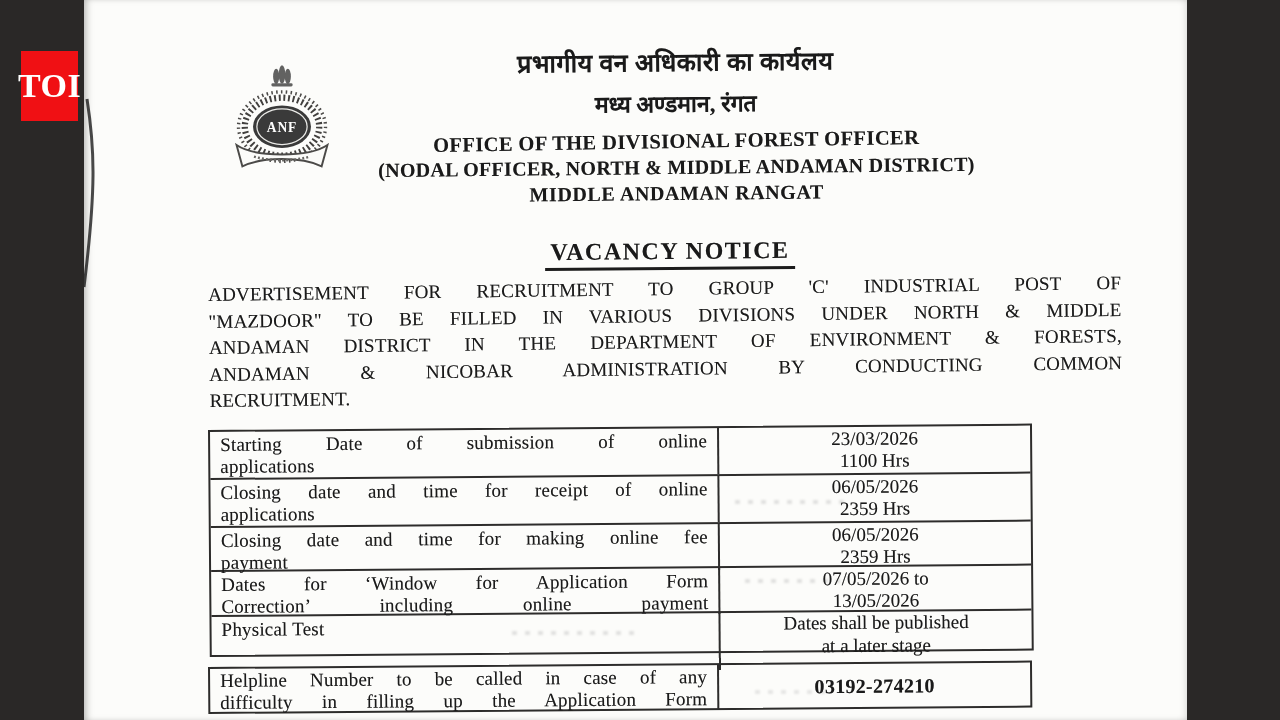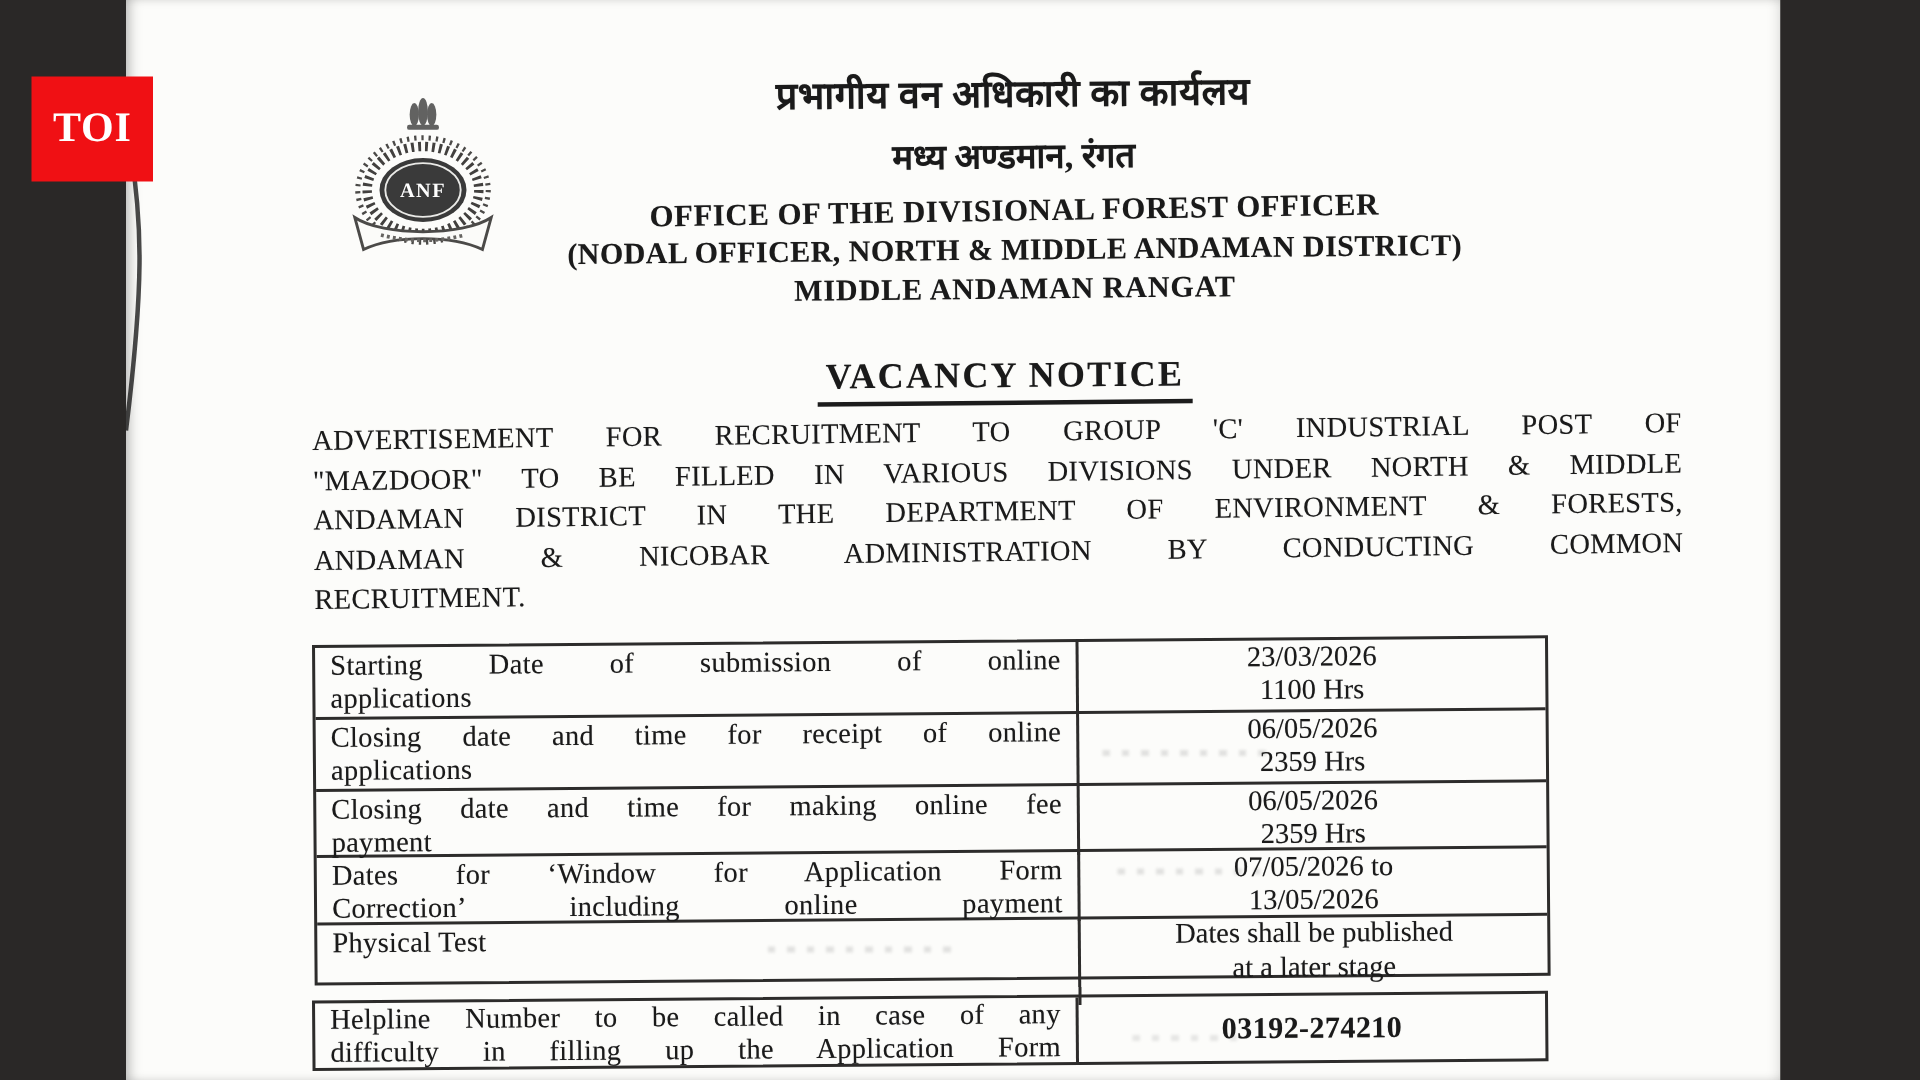--- a/index.html
+++ b/index.html
@@ -10,24 +10,24 @@
   }
   .stage{position:relative;width:1280px;height:720px;}
 
   
   .bar{position:absolute;top:0;height:720px;background:#2a2827;z-index:4;}
   .bar.left{left:0;width:84px;}
   .bar.right{left:1187px;width:93px;}
 
   
   .toi{
-    position:absolute;left:21px;top:51px;width:81px;height:70px;
+    position:absolute;left:21px;top:51px;width:57px;height:70px;
     background:#f01014;color:#ffffff;z-index:6;
     display:flex;align-items:center;justify-content:center;
-    font-weight:bold;font-size:28px;letter-spacing:.5px;
+    font-weight:bold;font-size:34px;letter-spacing:.5px;
     font-family:"Liberation Serif","DejaVu Serif",serif;
   }
 
   
   .doc{
     position:absolute;left:84px;top:0;width:1103px;height:720px;
     background:#fcfcfa;overflow:hidden;z-index:2;
     box-shadow:inset 5px 0 9px -4px rgba(0,0,0,.35), inset -5px 0 9px -5px rgba(0,0,0,.18);
     color:#1a1a1a;
   }

